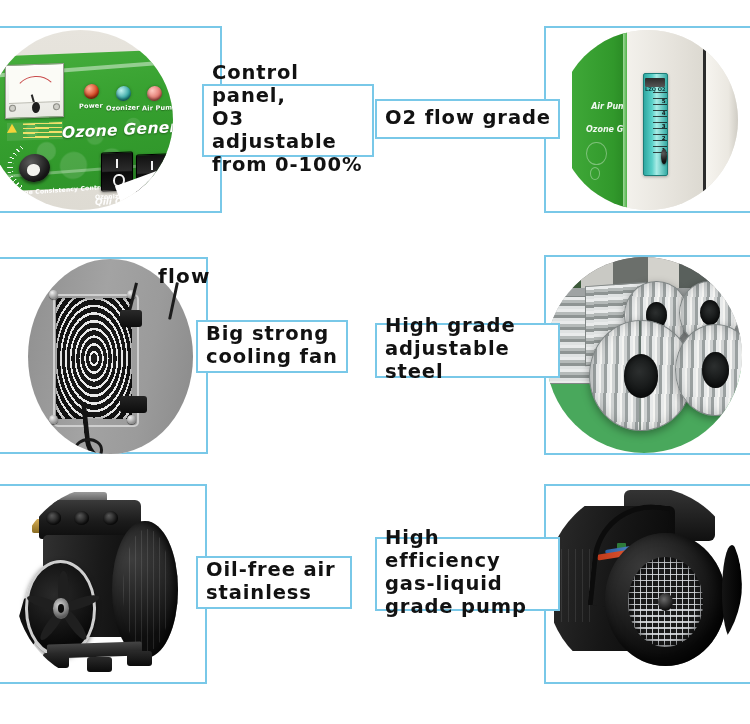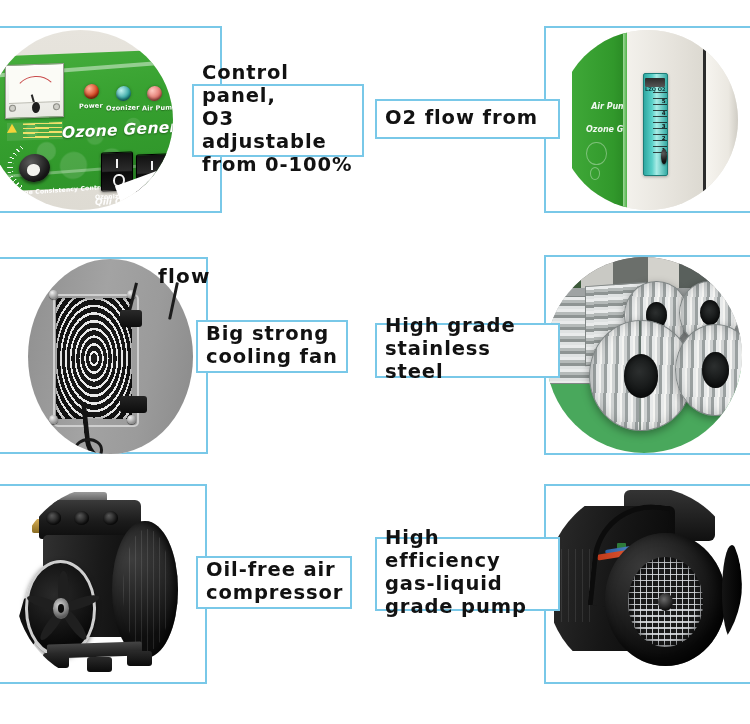--- a/index.html
+++ b/index.html
@@ -791,21 +791,21 @@
         </div>
 
         <div class="sw-label" style="left:58%; top:90%;">Ozonizer Switch</div>
         <div class="sw-label" style="left:79%; top:91%;">Air Pump Switch</div>
 
         <div class="brand">Qili Ozone</div>
         <div class="cp-corner"></div>
       </div>
     </div>
 
-    <div class="callout" style="left:192px; top:84px; width:172px; height:73px;">
+    <div class="callout" style="left:202px; top:84px; width:172px; height:73px;">
       <span class="callout-text">Control panel,
 O3 adjustable
 from 0-100%</span>
     </div>
   </div>
 
   <div class="panel">
 
     <div class="panel-box" style="left:544px; top:26px; width:215px; height:187px; border-right:none;"></div>
 
@@ -831,21 +831,21 @@
           <div class="fm-num" style="top:36%;">4</div>
           <div class="fm-num" style="top:48%;">3</div>
           <div class="fm-num" style="top:60%;">2</div>
           <div class="fm-num" style="top:72%;">1</div>
           <div class="fm-knob"></div>
         </div>
       </div>
     </div>
 
     <div class="callout" style="left:375px; top:99px; width:185px; height:40px;">
-      <span class="callout-text">O2 flow from</span>
+      <span class="callout-text">O2 flow grade</span>
     </div>
   </div>
 
   <div class="panel">
 
     <div class="panel-box" style="left:0px; top:257px; width:208px; height:197px; border-left:none;"></div>
 
     <div class="photo" style="left:28px; top:259px; width:165px; height:195px;">
       <div class="photo-inner">
         <div class="fan-bg"></div>
@@ -887,21 +887,21 @@
         <div class="coil" style="left:68%; top:12%;  width:30%; height:32%;"></div>
         <div class="coil" style="left:22%; top:32%;  width:52%; height:56%;">
           <div class="coil-band"></div>
         </div>
         <div class="coil" style="left:66%; top:34%;  width:40%; height:46%;"></div>
       </div>
     </div>
 
     <div class="callout" style="left:375px; top:323px; width:185px; height:55px;">
       <span class="callout-text">High grade
-stainless steel</span>
+adjustable steel</span>
     </div>
   </div>
 
   <div class="panel">
 
     <div class="panel-box" style="left:0px; top:484px; width:207px; height:200px; border-left:none;"></div>
 
     <div class="photo" style="left:14px; top:486px; width:182px; height:196px;">
       <div class="photo-inner">
         <div class="comp-bg"></div>
@@ -926,21 +926,21 @@
         </div>
         <div class="comp-base"></div>
         <div class="comp-foot" style="left:16%; top:85%;"></div>
         <div class="comp-foot" style="left:40%; top:87%;"></div>
         <div class="comp-foot" style="left:62%; top:84%;"></div>
       </div>
     </div>
 
     <div class="callout" style="left:196px; top:556px; width:156px; height:53px;">
       <span class="callout-text">Oil-free air
-compressor</span>
+stainless</span>
     </div>
   </div>
 
   <div class="panel">
 
     <div class="panel-box" style="left:544px; top:484px; width:215px; height:200px; border-right:none;"></div>
 
     <div class="photo" style="left:546px; top:486px; width:196px; height:196px;">
       <div class="photo-inner">
         <div class="pump-bg"></div>

